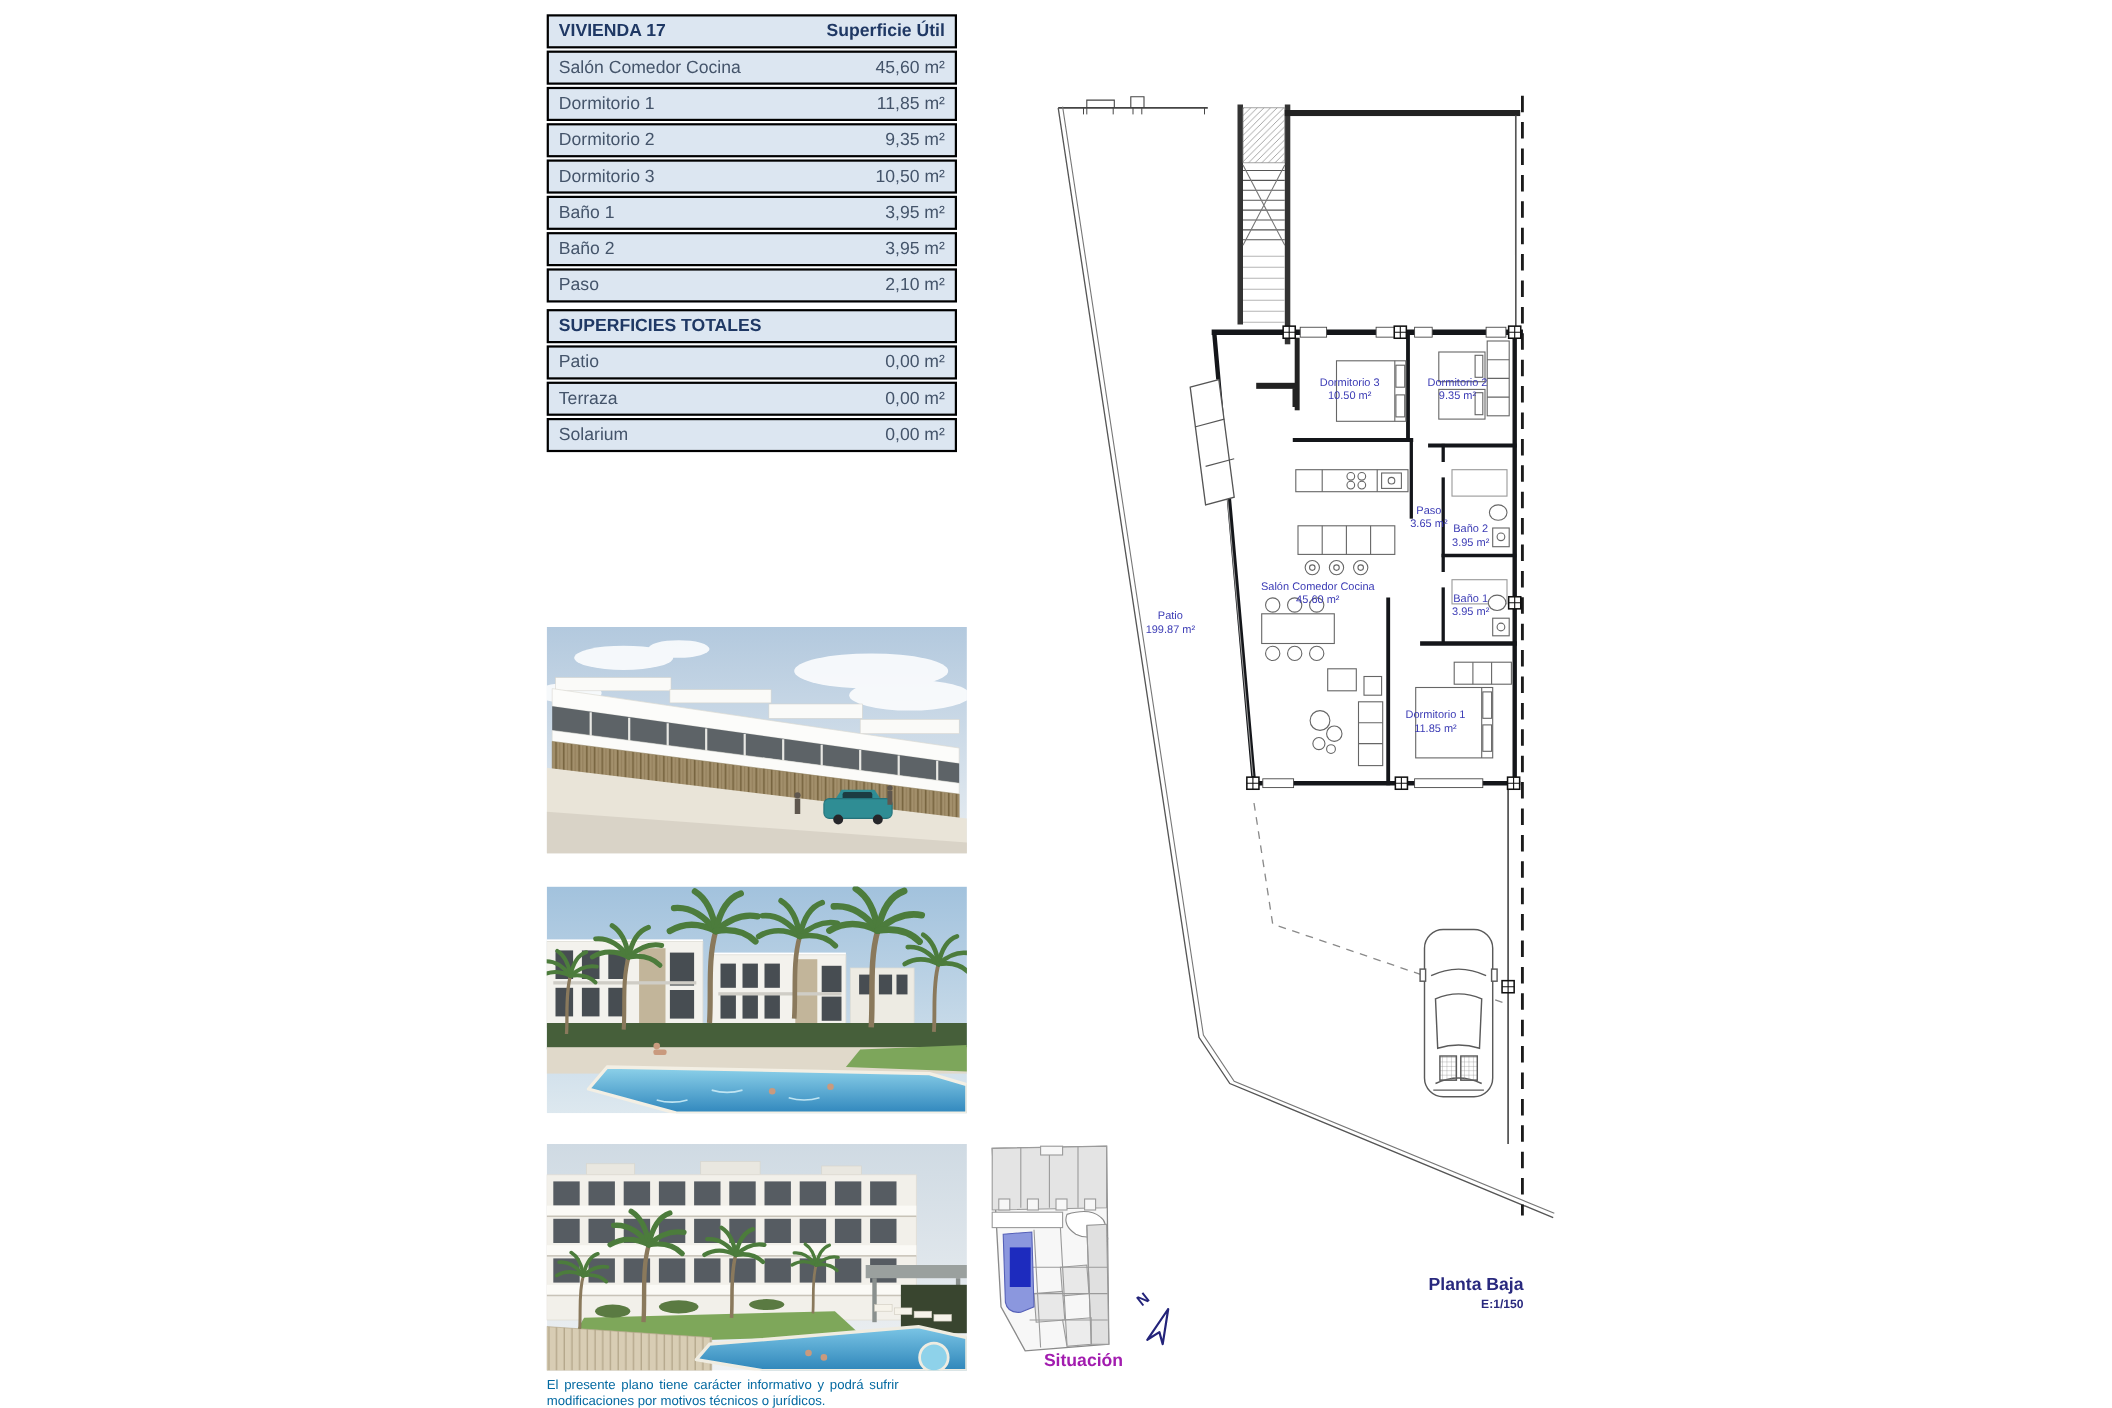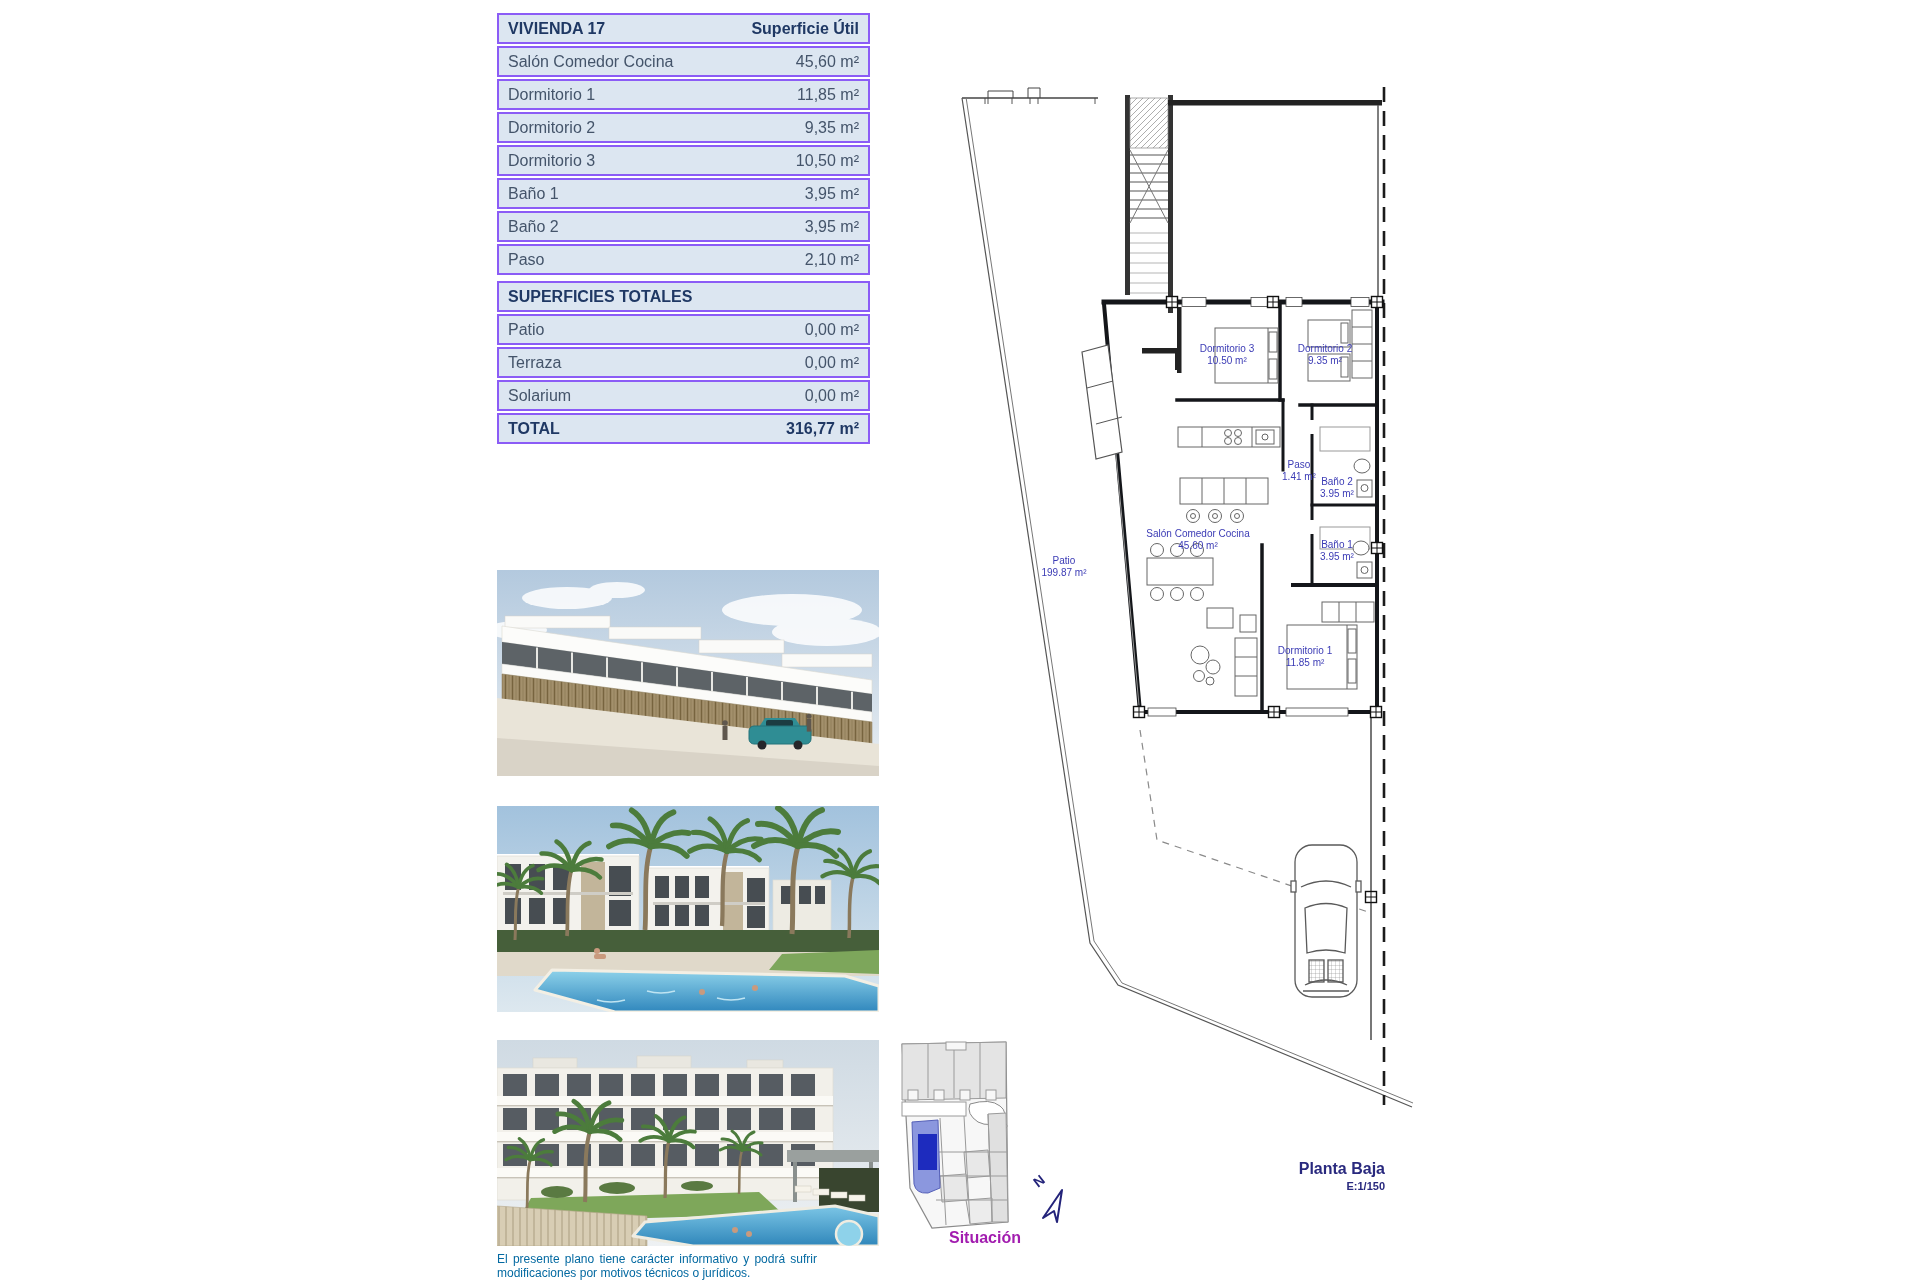--- a/index.html
+++ b/index.html
@@ -1,21 +1,21 @@
 <!DOCTYPE html>
 <html><head>
 <meta charset="utf-8">
 <style>
   html,body{margin:0;padding:0;background:#ffffff;}
   .page{position:relative;width:1920px;height:1280px;background:#ffffff;overflow:hidden;
         font-family:"Liberation Sans", sans-serif;}
   
   .areas-table{position:absolute;left:497px;width:373px;}
   .trow{display:flex;justify-content:space-between;align-items:center;box-sizing:border-box;
-        background:#dce6f1;border:2px solid #8b5cf6;margin-bottom:2px;
+        background:#dce6f1;border:2px solid #000000;margin-bottom:2px;
         padding:3px 9px;font-size:16px;color:#44546a;height:31px;}
   .trow .val{text-align:left;}
   .thead,.total{font-weight:bold;color:#1f3864;}
   
   .photo{position:absolute;left:497px;width:382px;height:206px;display:block;}
   
   .plan-svg{position:absolute;left:950px;top:75px;}
   .plan-label{position:absolute;transform:translateX(-50%);text-align:center;
               font-size:10px;line-height:12px;color:#3b3bb5;white-space:nowrap;}
   .plan-caption{position:absolute;left:1225px;top:1160px;width:160px;text-align:right;
@@ -78,24 +78,20 @@
         <span>Patio</span>
         <span class="val">0,00 m²</span>
       </div>
     <div class="trow">
         <span>Terraza</span>
         <span class="val">0,00 m²</span>
       </div>
     <div class="trow">
         <span>Solarium</span>
         <span class="val">0,00 m²</span>
-      </div>
-    <div class="trow total">
-        <span>TOTAL</span>
-        <span class="val">316,77 m²</span>
       </div>
   </div>
 
   <svg class="photo" style="top:570px" viewBox="0 0 382 206">
     <defs>
       <linearGradient id="sky1" x1="0" y1="0" x2="0" y2="1">
         <stop offset="0" stop-color="#b3c9de"></stop>
           <stop offset="1" stop-color="#e9eef2"></stop>
       </linearGradient>
       <pattern id="wd1" width="7" height="12" patternUnits="userSpaceOnUse">
@@ -513,21 +509,21 @@
   <div class="plan-label" style="left:1227px;top:343px">
     <div>Dormitorio 3</div>
     <div>10.50 m²</div>
   </div>
   <div class="plan-label" style="left:1325px;top:343px">
     <div>Dormitorio 2</div>
     <div>9.35 m²</div>
   </div>
   <div class="plan-label" style="left:1299px;top:459px">
     <div>Paso</div>
-    <div>1.41 m²</div>
+    <div>3.65 m²</div>
   </div>
   <div class="plan-label" style="left:1337px;top:476px">
     <div>Baño 2</div>
     <div>3.95 m²</div>
   </div>
   <div class="plan-label" style="left:1337px;top:539px">
     <div>Baño 1</div>
     <div>3.95 m²</div>
   </div>
   <div class="plan-label" style="left:1198px;top:528px">

